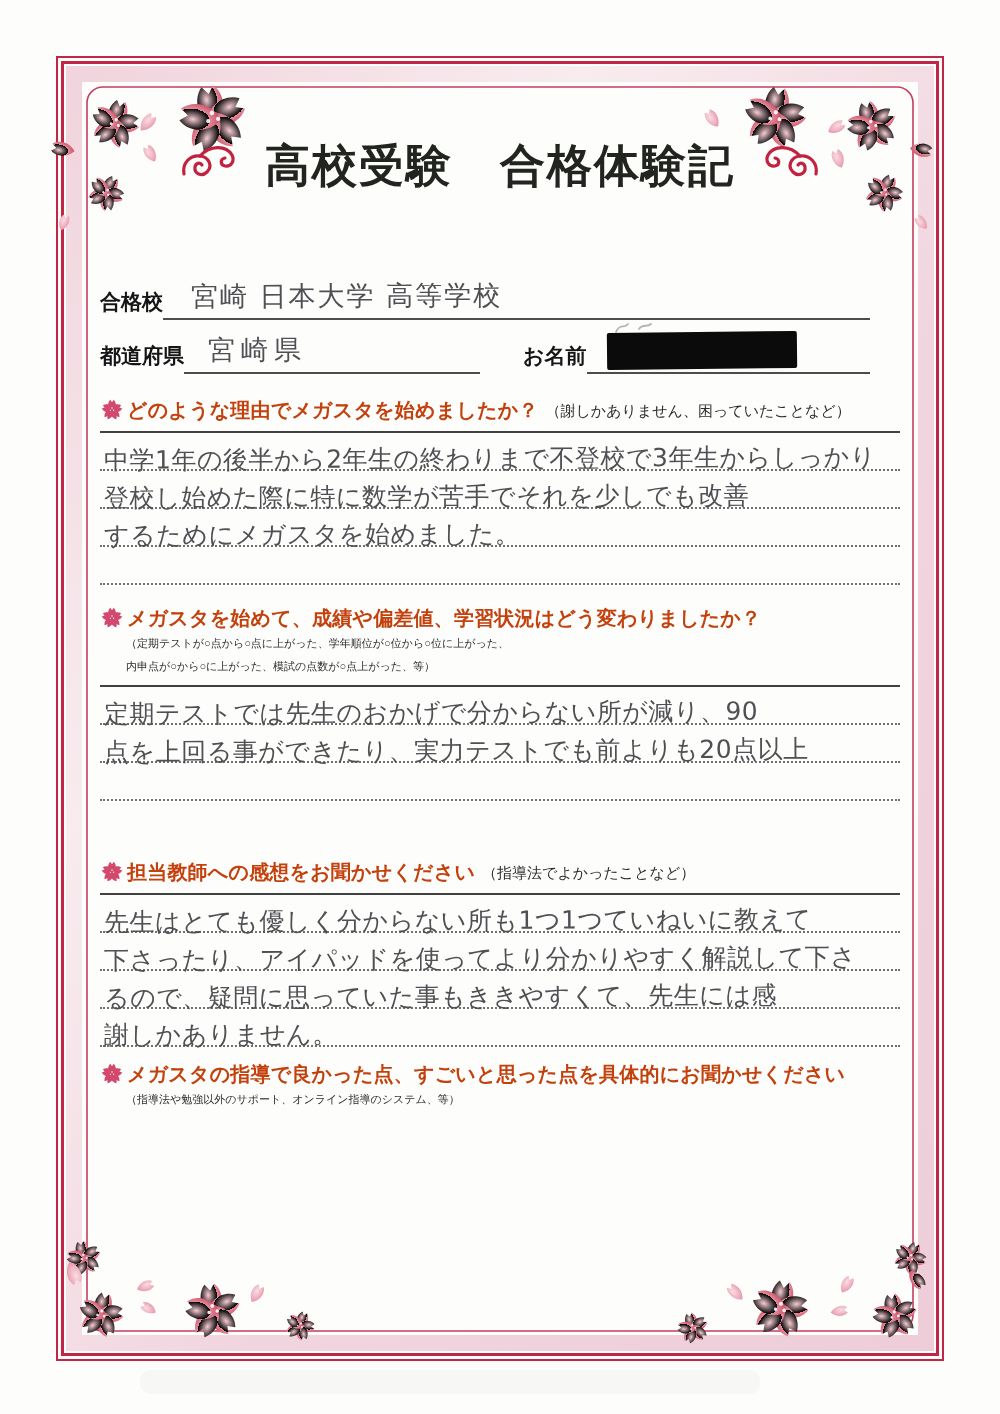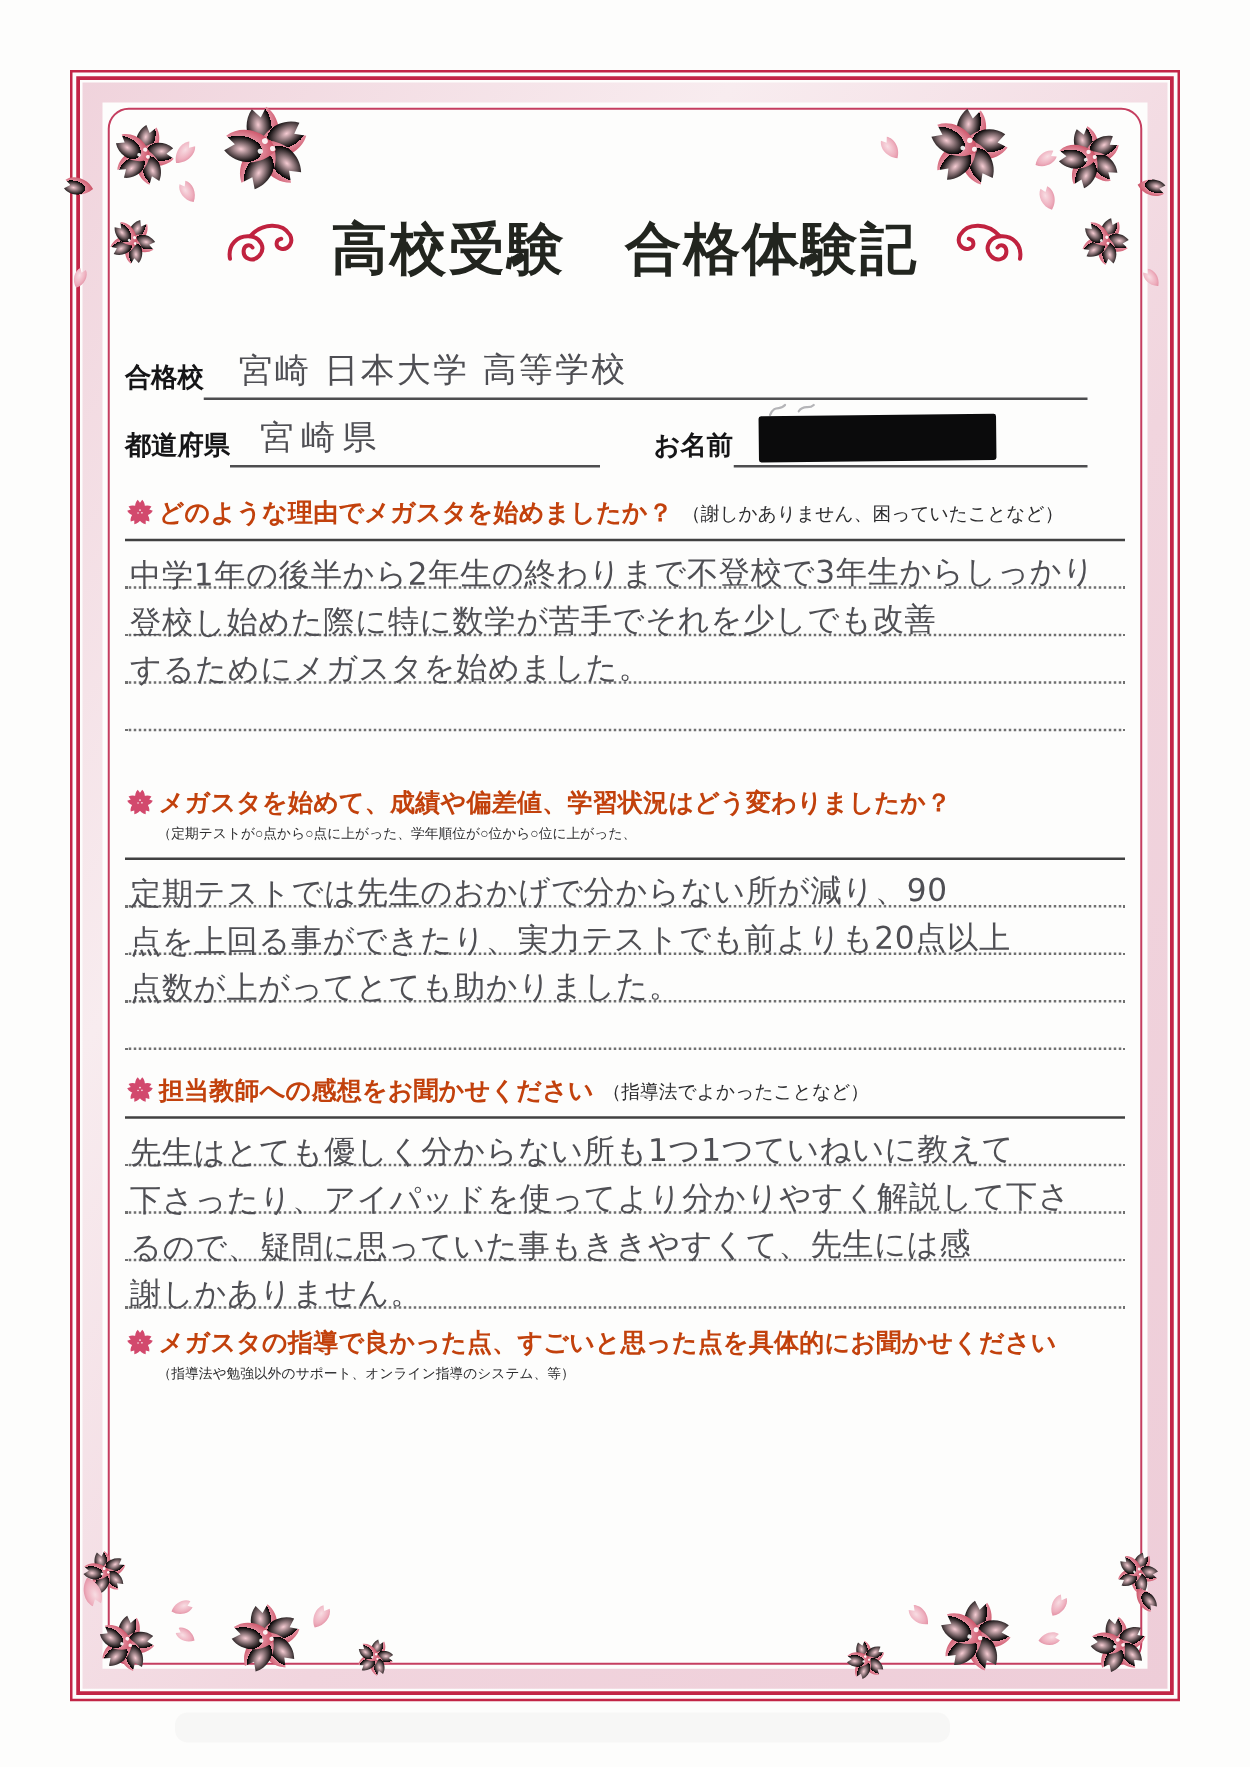--- a/index.html
+++ b/index.html
@@ -5,21 +5,21 @@
   html,body{margin:0;padding:0;background:#ffffff;}
   .paper{
     position:relative;width:1000px;height:1414px;margin:0 auto;
     background:#fdfdfc;overflow:hidden;
     font-family:"Liberation Sans",sans-serif;color:#1b1b1d;
   }
   svg.frame{position:absolute;inset:0;width:1000px;height:1414px;pointer-events:none;}
 
   
   .title-row{
-    position:absolute;top:162px;left:100px;width:800px;height:74px;
+    position:absolute;top:129px;left:100px;width:800px;height:74px;
     display:flex;align-items:center;justify-content:center;gap:23px;
   }
   .doc-title{
     font-family:"DejaVu Serif","Liberation Serif",serif;
     font-size:45px;font-weight:700;color:#22251f;letter-spacing:2px;white-space:nowrap;
   }
   .flourish{width:62px;height:46px;flex:none;}
   .flourish path{stroke:#c0223f;stroke-width:3.2;fill:none;stroke-linecap:round;}
   .flourish.right{transform:scaleX(-1);}
 
@@ -39,21 +39,21 @@
   .f-value{position:absolute;left:28px;bottom:4px;font-size:27px;letter-spacing:2px;}
   .redact{
     position:absolute;left:20px;bottom:3px;width:190px;height:37px;
     background:#0b0b0c;border-radius:2px;transform:rotate(-.6deg);
   }
   .peek{position:absolute;left:26px;bottom:38px;width:70px;height:14px;opacity:.65;}
   .peek path{stroke:#8e8e93;stroke-width:1.8;fill:none;stroke-linecap:round;}
 
   
   .q{position:absolute;left:100px;width:800px;}
-  .q1{top:396px;} .q2{top:604px;margin-top:24px;} .q3{top:858px;} .q4{top:1060px;}
+  .q1{top:396px;} .q2{top:604px;} .q3{top:858px;} .q4{top:1060px;}
   .q-head{display:flex;align-items:center;min-height:28px;}
   .bullet{width:24px;height:24px;flex:none;margin-right:3px;color:#d2496d;}
   .q-label{font-size:20px;font-weight:700;color:#c2410c;letter-spacing:.2px;white-space:nowrap;}
   .q-hint{font-size:15px;font-weight:400;color:#2c2c2e;margin-left:7px;white-space:nowrap;padding-top:3px;}
   .q-hints{margin-left:26px;font-size:11px;color:#2c2c2e;line-height:23px;}
   .answers{margin-top:7px;border-top:2.5px solid #414141;}
   .ans-line{height:36px;border-bottom:2px dotted #707070;position:relative;}
   .ans-line .hand{position:absolute;left:4px;bottom:-6px;font-size:25px;letter-spacing:.5px;}
 </style>
 </head>
@@ -210,30 +210,28 @@
 
   <section class="q q2">
     <div class="q-head">
       <svg class="bullet" viewBox="-20 -20 40 40">
           <use href="#sakura" fill="#d2496d"></use>
         </svg>
       <span class="q-label">メガスタを始めて、成績や偏差値、学習状況はどう変わりましたか？</span>
     </div>
     <div class="q-hints">
       <div>（定期テストが○点から○点に上がった、学年順位が○位から○位に上がった、</div>
+      <div>内申点が○から○に上がった、模試の点数が○点上がった、等）</div>
     </div>
     <div class="answers">
       <div class="ans-line">
           <span class="hand">定期テストでは先生のおかげで分からない所が減り、90</span>
         </div>
       <div class="ans-line">
           <span class="hand">点を上回る事ができたり、実力テストでも前よりも20点以上</span>
-        </div>
-      <div class="ans-line">
-          <span class="hand">点数が上がってとても助かりました。</span>
         </div>
       <div class="ans-line">
           <span class="hand"></span>
         </div>
     </div>
   </section>
 
   <section class="q q3">
     <div class="q-head">
       <svg class="bullet" viewBox="-20 -20 40 40">

